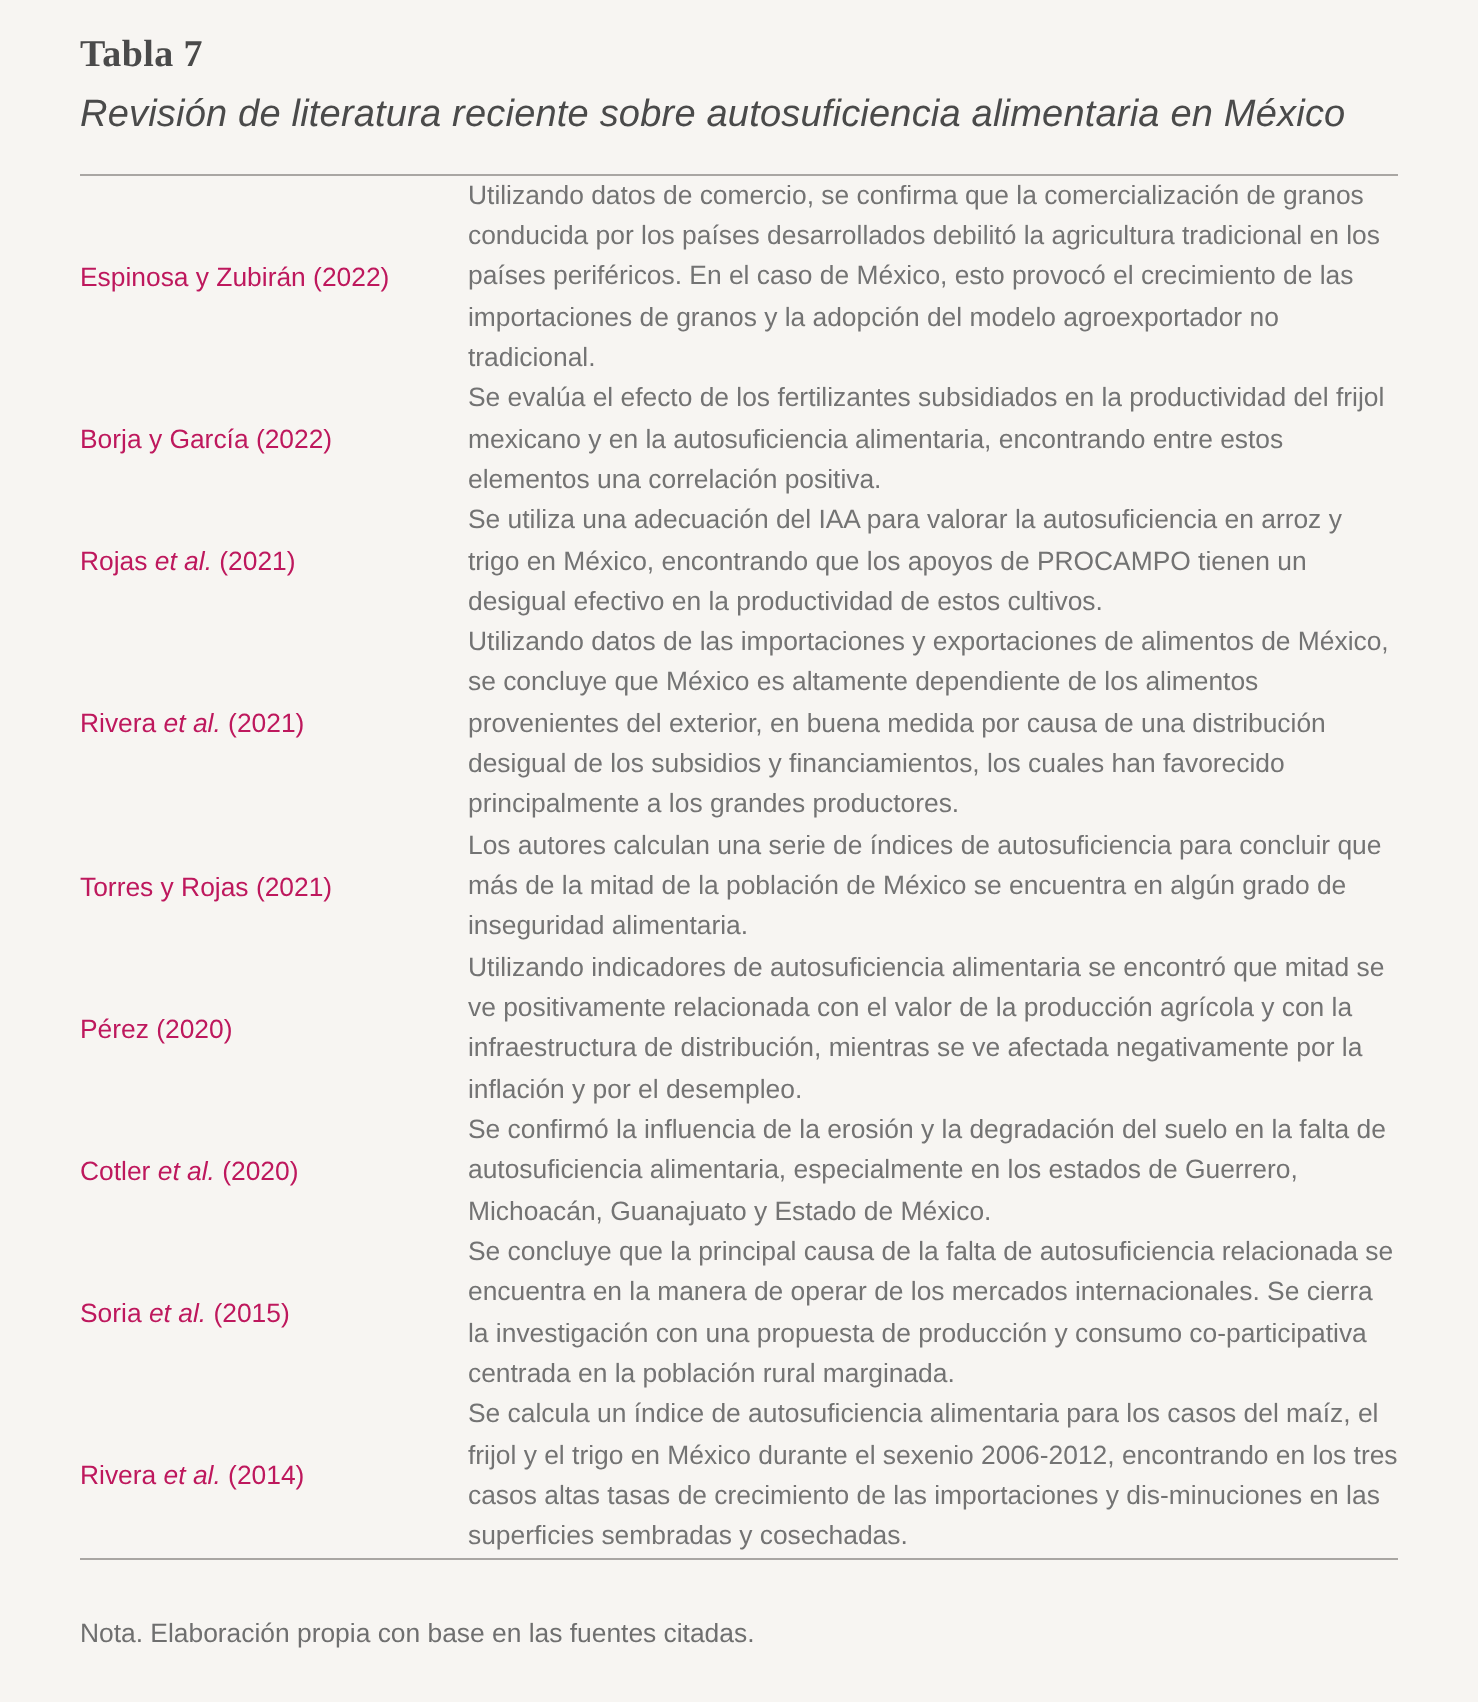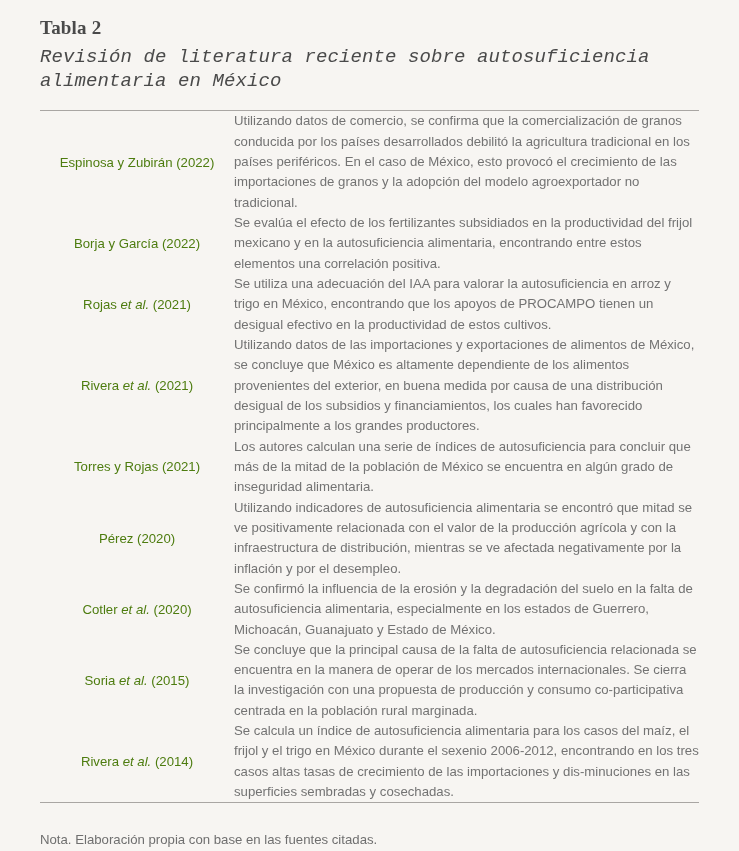--- a/index.html
+++ b/index.html
@@ -25,21 +25,21 @@
   .table-label {
     font-family: "Liberation Serif", serif;
     font-weight: bold;
     font-size: 19px;
     color: #4a4a4a;
     letter-spacing: 0.2px;
     padding-top: 17px;
     line-height: 1.2;
   }
   .table-title {
-    font-family: Liberation Mono, monospace;
+    font-family: Liberation Sans, sans-serif;
     font-style: italic;
     font-size: 19px;
     color: #4a4a4a;
     line-height: 1.25;
     padding-top: 6px;
     letter-spacing: 0.1px;
   }
   .rule {
     height: 0;
     border-top: 1.4px solid #a9a6a3;
@@ -55,23 +55,23 @@
     border-collapse: collapse;
     table-layout: fixed;
   }
   table.lit td {
     padding: 0;
     vertical-align: middle;
     border: none;
   }
   td.author {
     width: 194px;
-    text-align: center;
+    text-align: left;
     font-size: 13.2px;
-    color: #4d7c0f;
+    color: #be185d;
     padding: 7px 6px 7px 0;
     line-height: 1.45;
     white-space: nowrap;
   }
   td.author em {
     font-style: italic;
   }
   td.desc {
     text-align: left;
     font-size: 13.2px;
@@ -84,21 +84,21 @@
     color: #6f6f6f;
     padding-top: 27px;
     line-height: 1.45;
   }
 </style>
 </head>
 <body style="background: rgb(247, 245, 242); color: rgb(111, 111, 111);">
 
 <div class="page">
 
-  <div class="table-label" style="color: rgb(74, 74, 74);">Tabla 2</div>
+  <div class="table-label" style="color: rgb(74, 74, 74);">Tabla 7</div>
 
   <div class="table-title" style="color: rgb(74, 74, 74);">Revisión de literatura reciente sobre autosuficiencia alimentaria en México</div>
 
   <div class="rule" style="border-top-color: rgb(169, 166, 163);"></div>
 
   <table class="lit">
     <tbody>
         <tr>
           <td class="author"><span>Espinosa y Zubirán (2022)</span></td>
           <td class="desc">Utilizando datos de comercio, se confirma que la comercialización de granos conducida por los países desarrollados debilitó la agricultura tradicional en los países periféricos. En el caso de México, esto provocó el crecimiento de las importaciones de granos y la adopción del modelo agroexportador no tradicional.</td>

